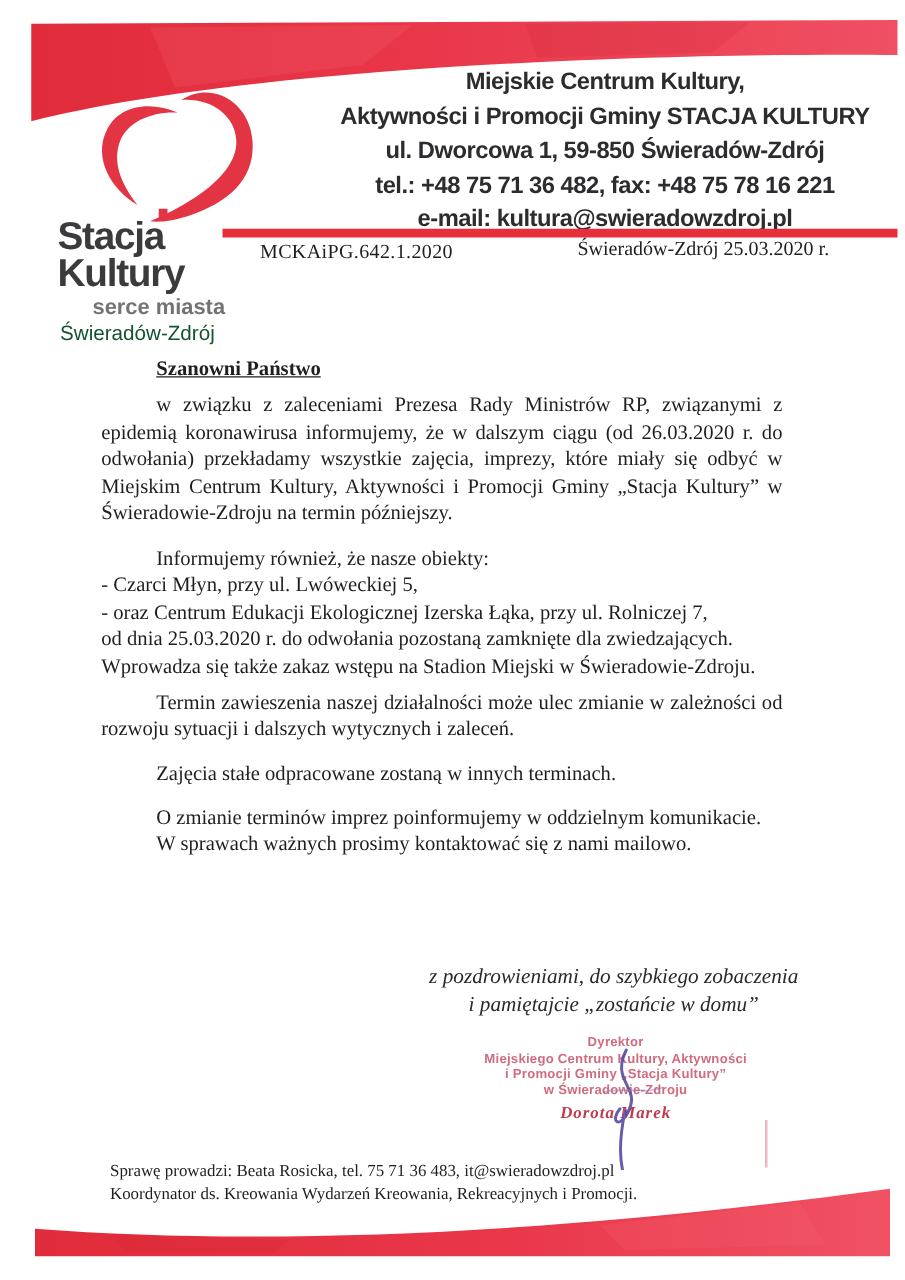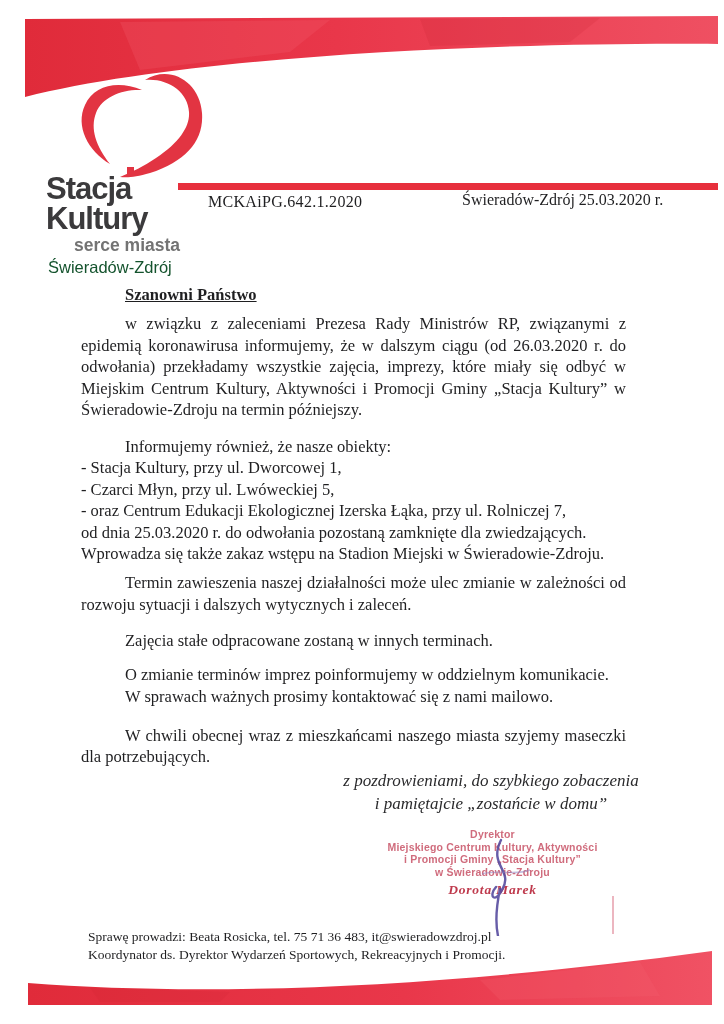--- a/index.html
+++ b/index.html
@@ -78,20 +78,27 @@
 
   <svg class="heart" viewBox="0 0 170 118" preserveAspectRatio="none">
 
     <path d="M105,12 C 130,-4 160,14 162,45 C 164,73 146,93 110,105 C 96,109 88,110 80,109
              C 92,104 104,98 116,90 C 140,74 150,58 149,44 C 148,24 128,10 105,12 Z" fill="#e23442"></path>
 
     <path d="M102,22 C 78,12 54,17 45,37 C 35,58 48,83 70,96 C 56,78 50,61 56,45
              C 62,29 82,21 102,22 Z" fill="#e23442"></path>
   </svg>
 
+  <div class="org-block">
+    <div>Miejskie Centrum Kultury,</div>
+    <div>Aktywności i Promocji Gminy STACJA KULTURY</div>
+    <div>ul. Dworcowa 1, 59-850 Świeradów-Zdrój</div>
+    <div>tel.: +48 75 71 36 482, fax: +48 75 78 16 221</div>
+    <div>e-mail: kultura@swieradowzdroj.pl</div>
+  </div>
 
   <div class="logo-text">
     <div class="logo-word" style="position:relative;">
       <span>Stacja</span>
       <span class="jdot"></span>
     </div>
     <div class="logo-word">Kultury</div>
     <div class="logo-tagline">serce miasta</div>
     <div class="logo-city">Świeradów-Zdrój</div>
   </div>
@@ -100,37 +107,35 @@
   <div class="ref-number">MCKAiPG.642.1.2020</div>
   <div class="date-line">Świeradów-Zdrój 25.03.2020 r.</div>
 
   <div class="body-block">
     <p class="salutation">Szanowni Państwo</p>
 
     <p class="p-indent mt1">w związku z zaleceniami Prezesa Rady Ministrów RP, związanymi z epidemią koronawirusa informujemy, że w dalszym ciągu (od 26.03.2020 r. do odwołania) przekładamy wszystkie zajęcia, imprezy, które miały się odbyć w Miejskim Centrum Kultury, Aktywności i Promocji Gminy „Stacja Kultury” w Świeradowie-Zdroju na termin późniejszy.</p>
 
     <div class="mt2">
       <p class="lead-line">Informujemy również, że nasze obiekty:</p>
-      <p>- Stacja Kultury, przy ul. Dworcowej 1,</p>
       <p>- Czarci Młyn, przy ul. Lwóweckiej 5,</p>
       <p>- oraz Centrum Edukacji Ekologicznej Izerska Łąka, przy ul. Rolniczej 7,</p>
       <p>od dnia 25.03.2020 r. do odwołania pozostaną zamknięte dla zwiedzających.</p>
       <p>Wprowadza się także zakaz wstępu na Stadion Miejski w Świeradowie-Zdroju.</p>
     </div>
 
     <p class="p-indent mt1">Termin zawieszenia naszej działalności może ulec zmianie w zależności od rozwoju sytuacji i dalszych wytycznych i zaleceń.</p>
 
     <p class="lead-line mt3">Zajęcia stałe odpracowane zostaną w innych terminach.</p>
 
     <div class="mt4">
       <p class="lead-line">O zmianie terminów imprez poinformujemy w oddzielnym komunikacie.</p>
       <p class="lead-line">W sprawach ważnych prosimy kontaktować się z nami mailowo.</p>
     </div>
 
-    <p class="p-indent mt5">W chwili obecnej wraz z mieszkańcami naszego miasta szyjemy maseczki dla potrzebujących.</p>
   </div>
 
   <div class="closing">
     <div>z pozdrowieniami, do szybkiego zobaczenia</div>
     <div>i pamiętajcie „zostańcie w domu”</div>
   </div>
 
   <div class="stamp">
     <div>Dyrektor</div>
     <div>Miejskiego Centrum Kultury, Aktywności</div>
@@ -140,21 +145,21 @@
   </div>
 
   <svg class="signature-svg" viewBox="0 0 70 100">
     <path d="M33,4 C 20,30 46,34 34,54 C 27,68 20,60 28,51 M32,53 C 28,72 27,86 30,100" fill="none" stroke="#574b9e" stroke-width="2.4" stroke-linecap="round" opacity="0.9"></path>
     <path d="M14,38 C 30,33 48,40 62,34" fill="none" stroke="#8a7fc0" stroke-width="1.4" opacity="0.5"></path>
   </svg>
   <div class="artifact-line"></div>
 
   <div class="footer">
     <div>Sprawę prowadzi: Beata Rosicka, tel. 75 71 36 483, it@swieradowzdroj.pl</div>
-    <div>Koordynator ds. Dyrektor Wydarzeń Sportowych, Rekreacyjnych i Promocji.</div>
+    <div>Koordynator ds. Kreowania Wydarzeń Kreowania, Rekreacyjnych i Promocji.</div>
   </div>
 
   <svg class="banner-bottom" viewBox="0 0 724 84" preserveAspectRatio="none">
     <defs>
       <linearGradient id="gradBottom" x1="0" y1="0" x2="1" y2="0">
         <stop offset="0" stop-color="#e02b3a"></stop>
         <stop offset="0.55" stop-color="#e9374a"></stop>
         <stop offset="1" stop-color="#f05264"></stop>
       </linearGradient>
     </defs>

